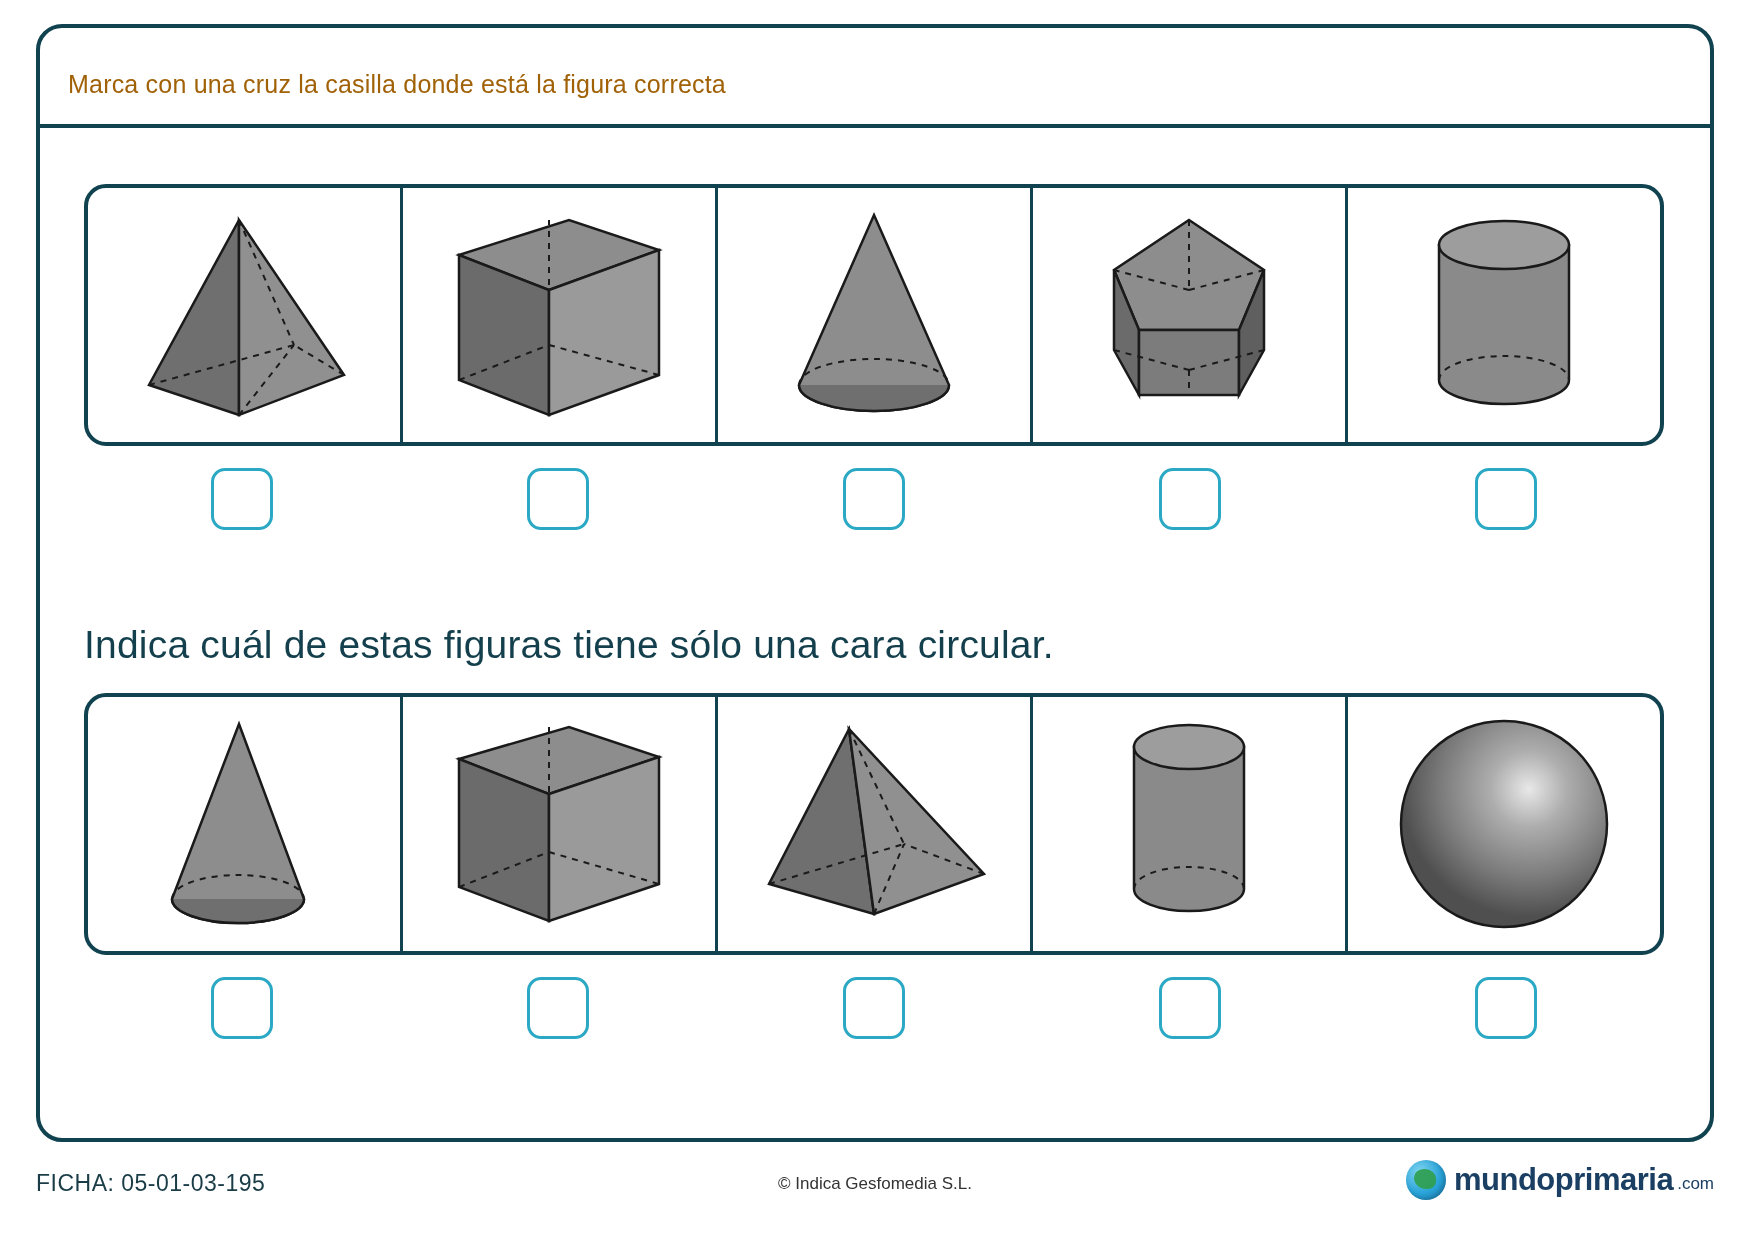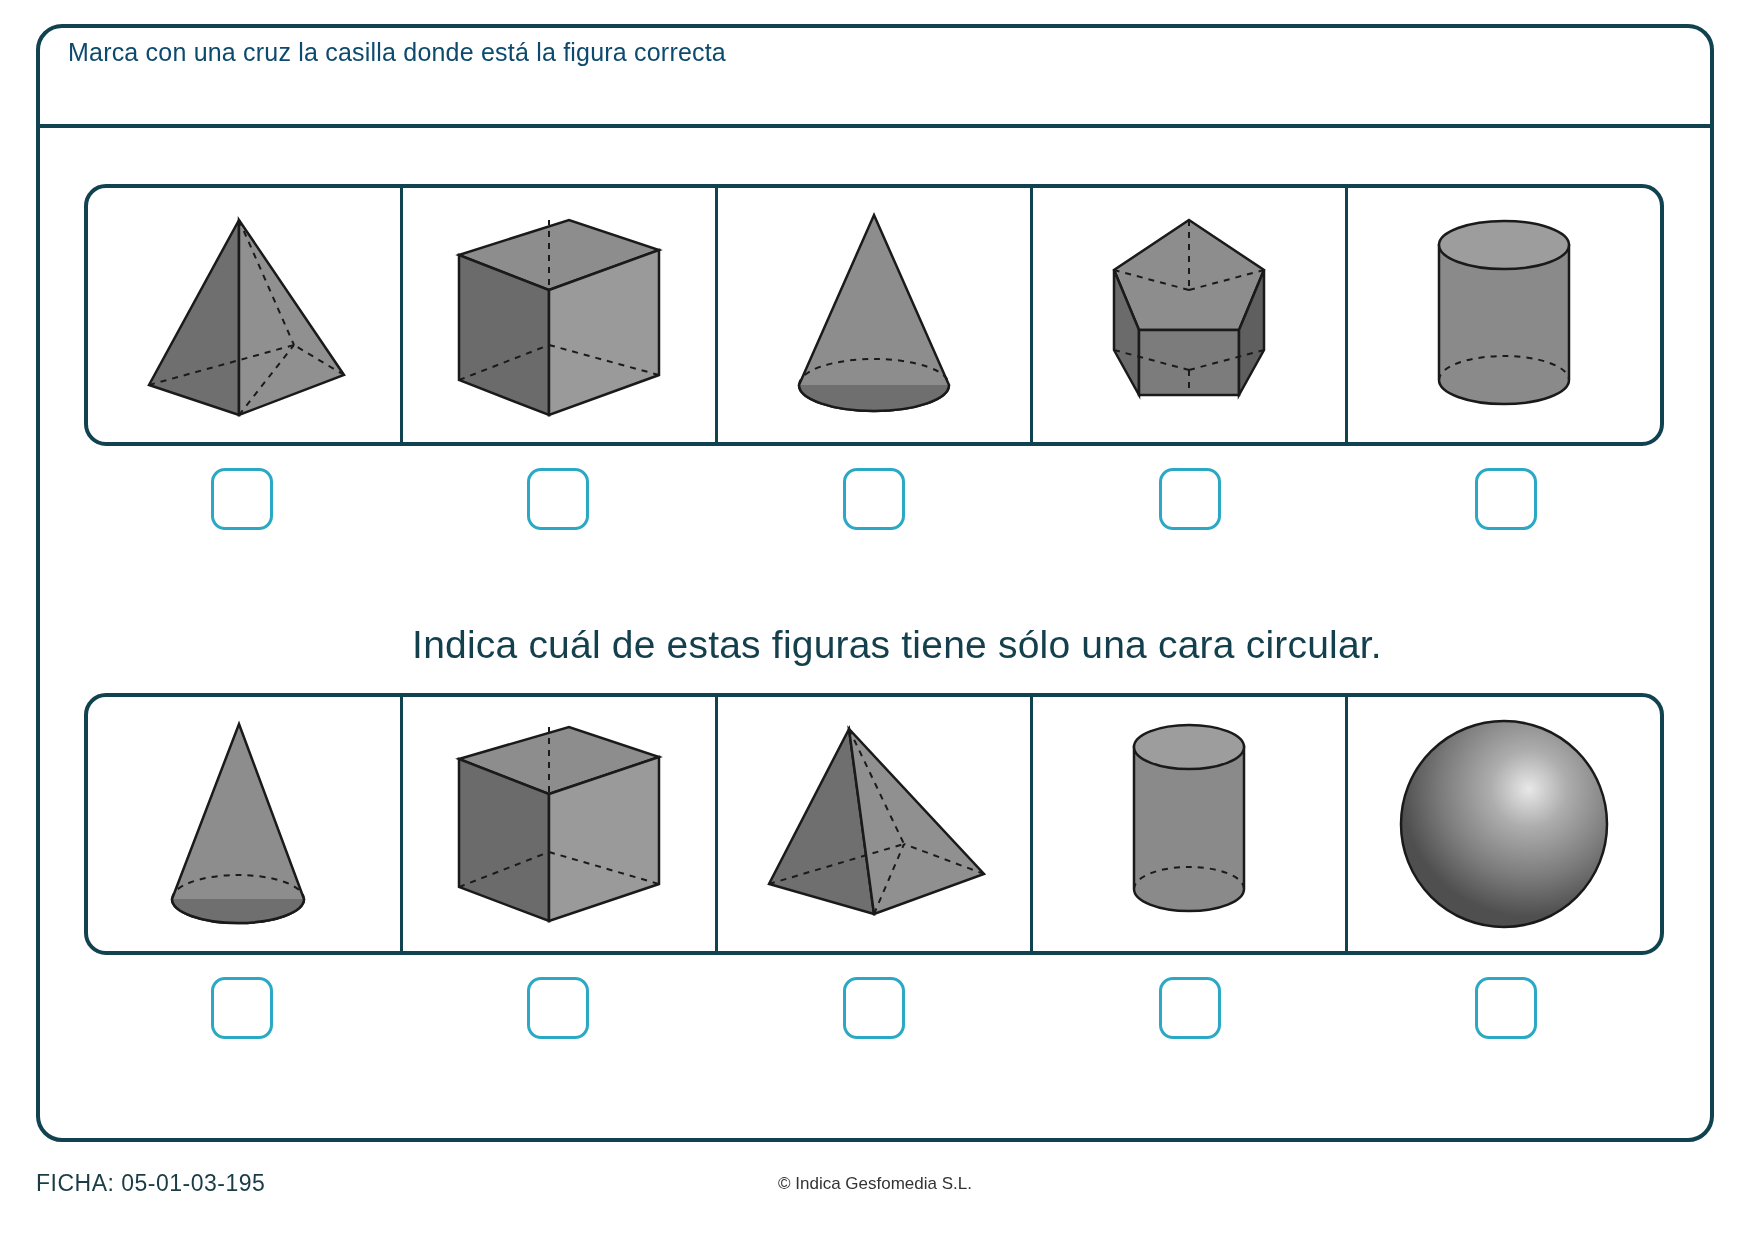--- a/index.html
+++ b/index.html
@@ -32,33 +32,33 @@
     left: 0;
     top: 0;
     width: 100%;
     height: 100px;
     border-bottom: 4px solid #10424f;
     box-sizing: border-box;
     display: flex;
     align-items: flex-start;
   }
   .instruction-text {
-    margin: 10px 0 0 28px;
+    margin: 42px 0 0 28px;
     font-size: 25px;
-    color: #0c4a6e;
+    color: #a16207;
     letter-spacing: 0.2px;
   }
 
   .question-block {
     position: absolute;
     left: 0;
     width: 100%;
   }
   .q1 { top: 130px; }
-  .q2 { top: 595px; text-align: center; }
+  .q2 { top: 595px; }
 
   .question-title {
     margin: 0 0 0 44px;
     font-size: 39px;
     font-weight: normal;
     color: #143f4d;
     letter-spacing: 0.2px;
   }
 
   .figures-row {
@@ -331,13 +331,18 @@
           <div class="checkbox"></div>
         </div>
     </div>
   </div>
 
 </div>
 
 <div class="footer">
   <div class="ficha">FICHA: 05-01-03-195</div>
   <div class="copyright">© Indica Gesfomedia S.L.</div>
+  <div class="brand">
+    <div class="globe"></div>
+    <div class="brand-name">mundoprimaria</div>
+    <div class="brand-tld">.com</div>
+  </div>
 </div>
 
 </body></html>

